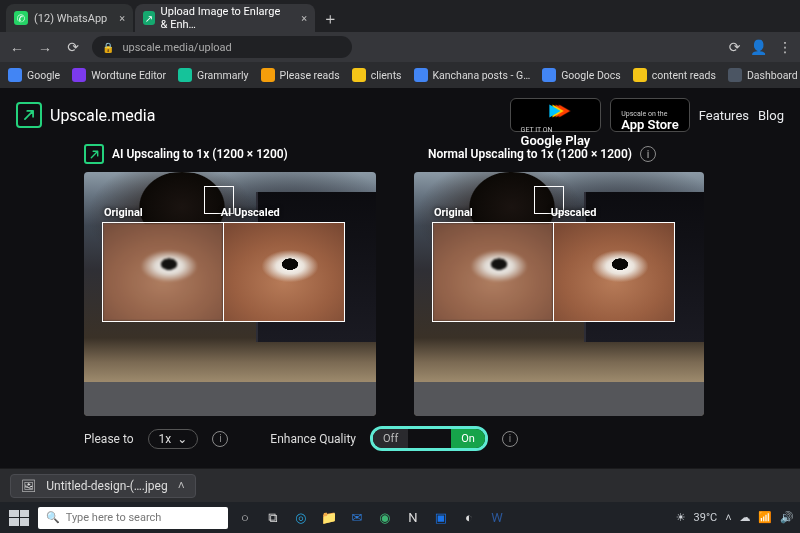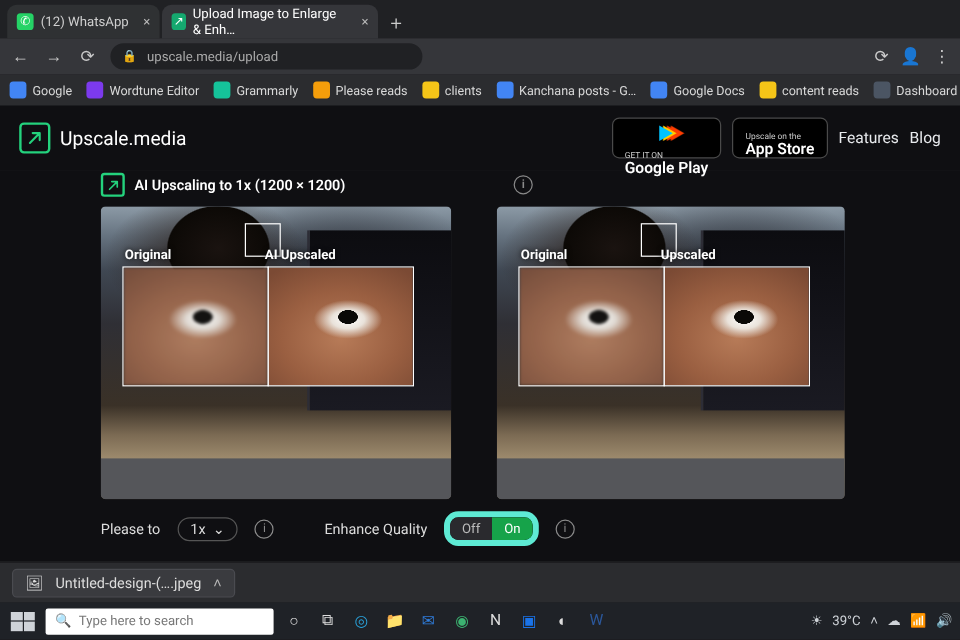--- a/index.html
+++ b/index.html
@@ -66,21 +66,21 @@
   .eye { position:absolute; inset:0;
     background:
       radial-gradient(20px 14px at 55% 42%, #0a0907 0%, #0a0907 40%, transparent 42%),
       radial-gradient(46px 26px at 55% 44%, #fff 0%, #e9e2da 30%, transparent 62%),
       radial-gradient(90px 70px at 50% 60%, #b77b58 0%, #9a5f41 55%, #7b4a34 100%);
   }
   .eye.blur { filter: blur(1.2px) contrast(.92) saturate(.9); }
   .srcbox { position:absolute; top:14px; left:120px; width:30px; height:28px; border:1.5px solid #fff; }
   .controls { display:flex; align-items:center; gap:14px; margin-top: 10px; color:#ddd; font-size:12px; }
   .pill { border:1px solid #555; border-radius:14px; padding:2px 10px; display:inline-flex; align-items:center; gap:6px; font-size:12px; }
-  .toggle { display:inline-flex; border:5px solid #5eead4; border-radius:12px; overflow:hidden; font-size:11px; }
+  .toggle { display:inline-flex; border:3px solid #5eead4; border-radius:12px; overflow:hidden; font-size:11px;gap:43px; }
   .toggle span { padding:3px 10px; }
   .toggle .on { background:#16a34a; color:#fff; }
   .toggle .off { background:#2a2a2e; color:#bbb; }
   
   .dl-shelf { height: 34px; background:#2b2c2f; border-top:1px solid #1b1b1d; display:flex; align-items:center; padding:0 10px; gap:10px; font-size:12px; color:#ddd; }
   .dl-chip { background:#3a3b3f; border:1px solid #4a4b50; border-radius:4px; padding:4px 10px; display:flex; align-items:center; gap:10px; }
   .chev { color:#bbb; }
   
   .taskbar { height: 31px; background:#1f2227; display:flex; align-items:center; padding:0 6px; gap:6px; font-size:11px; color:#ddd; }
   .start { width:26px; height:22px; display:grid; grid-template-columns:1fr 1fr; grid-template-rows:1fr 1fr; gap:1px; padding:3px; }
@@ -195,20 +195,21 @@
     <div class="compare-heads">
       <div class="h" style="width:292px">
         <span class="mini-logo">
           <svg viewBox="0 0 24 24">
               <path d="M5 19L19 5M19 5H9M19 5v10" stroke="#24d27d" stroke-width="3" fill="none" stroke-linecap="round"></path>
             </svg>
         </span>
         <span>AI Upscaling to 1x (1200 × 1200)</span>
       </div>
       <div class="h">
+        <span>Normal Upscaling to 1x (1200 × 1200)</span>
         <span class="info">i</span>
       </div>
     </div>
 
     <div class="panels">
 
       <div class="panel">
         <div class="photo">
           <div class="bg"></div>
             <div class="hair"></div>

